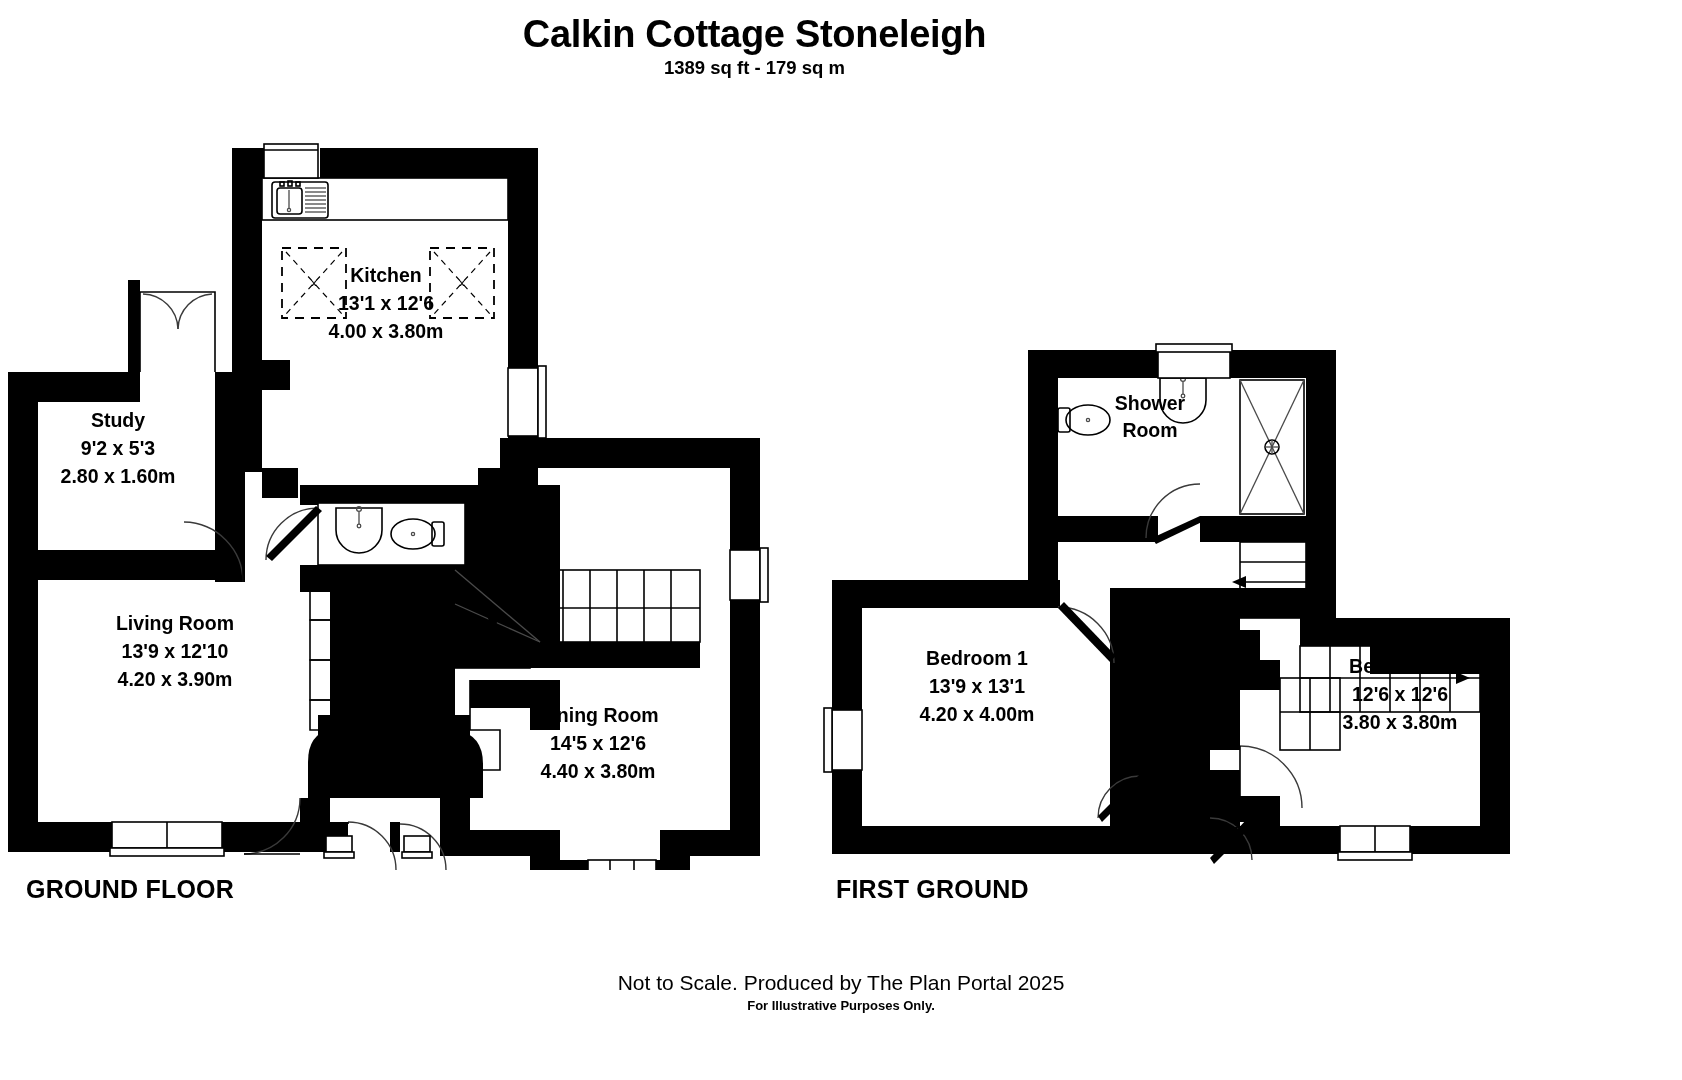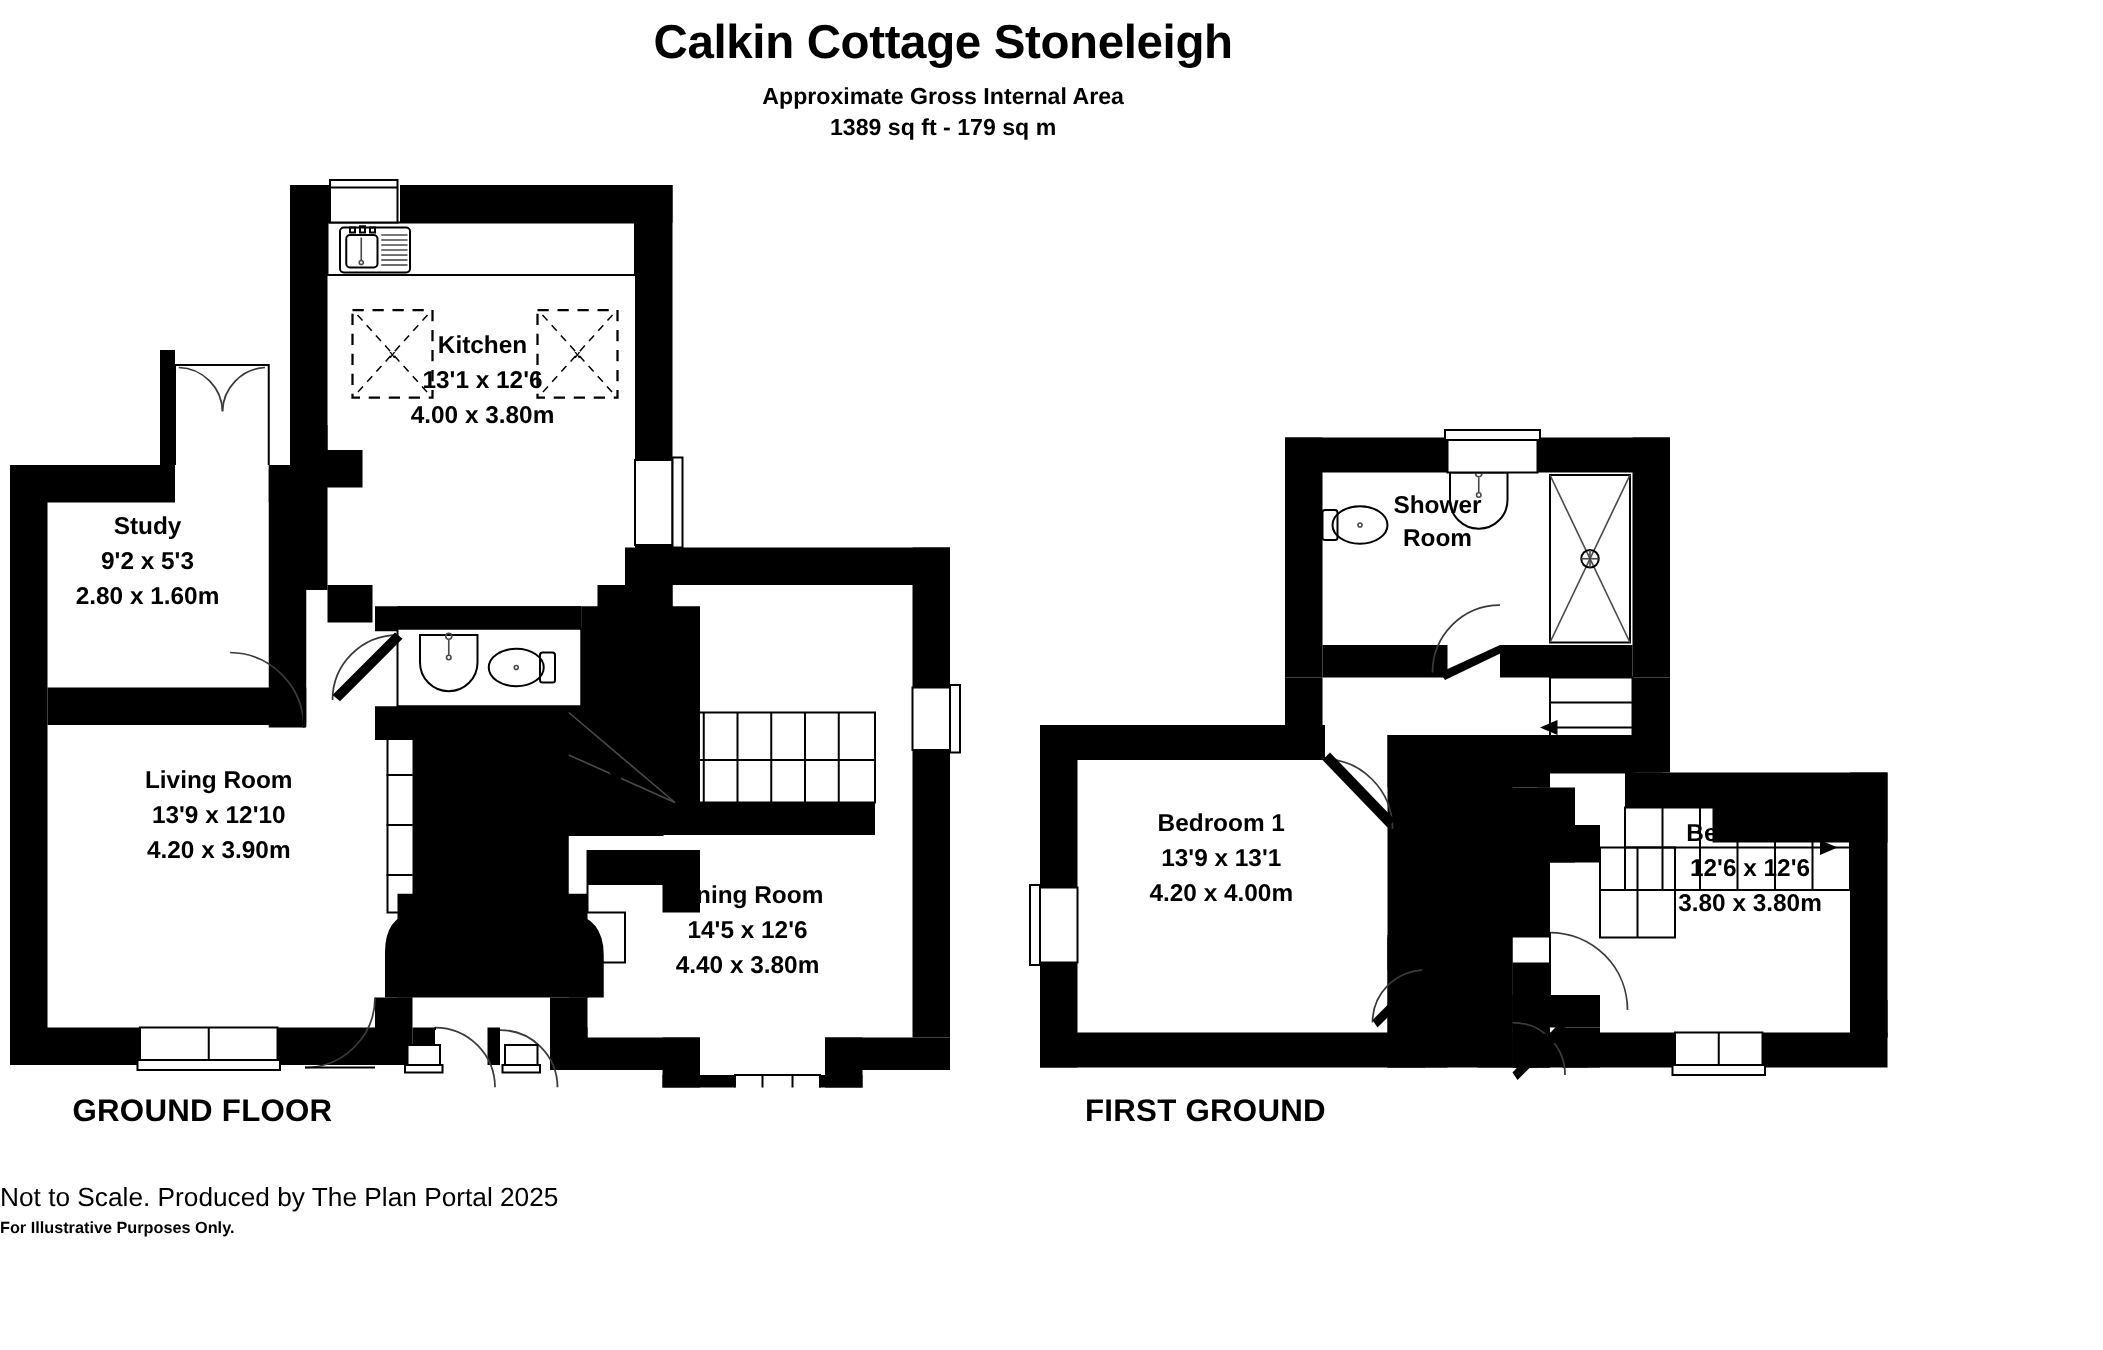--- a/index.html
+++ b/index.html
@@ -46,31 +46,31 @@
     font-weight: bold;
     line-height: 1.35;
     margin: 0;
   }
   
   .floor-label {
     position: absolute;
     font-size: 25px;
     font-weight: bold;
     letter-spacing: 0.2px;
-    margin-left: 32px;
   }
   #ground-floor-label { left: 26px;  top: 875px; }
   #first-floor-label  { left: 836px; top: 875px; }
 
   
   .footer {
     position: absolute;
     left: 0;
-    top: 944px;
+    top: 968px;
     width: 1682px;
+    text-align: center;
   }
   .footer-line1 {
     font-size: 21px;
     line-height: 1.4;
   }
   .footer-line2 {
     font-size: 13px;
     font-weight: bold;
     line-height: 1.4;
   }
@@ -104,21 +104,20 @@
     fill: #000000;
   }
 </style>
 </head>
 <body>
 
 <div class="page">
 
   <div class="header">
     <div class="plan-title">Calkin Cottage Stoneleigh</div>
-    <div class="plan-subtitle">Approximate Gross Internal Area</div>
     <div class="plan-subtitle2">1389 sq ft - 179 sq m</div>
   </div>
 
   <svg id="ground-floor-plan" class="plan-svg" width="800" height="740" viewBox="0 0 800 740">
 
     <g>
 
       <path class="wall" d="M 232,18 L 232,48 L 264,48 L 264,18 Z"></path>
       <path class="wall" d="M 320,18 L 320,48 L 538,48 L 538,18 Z"></path>
 

